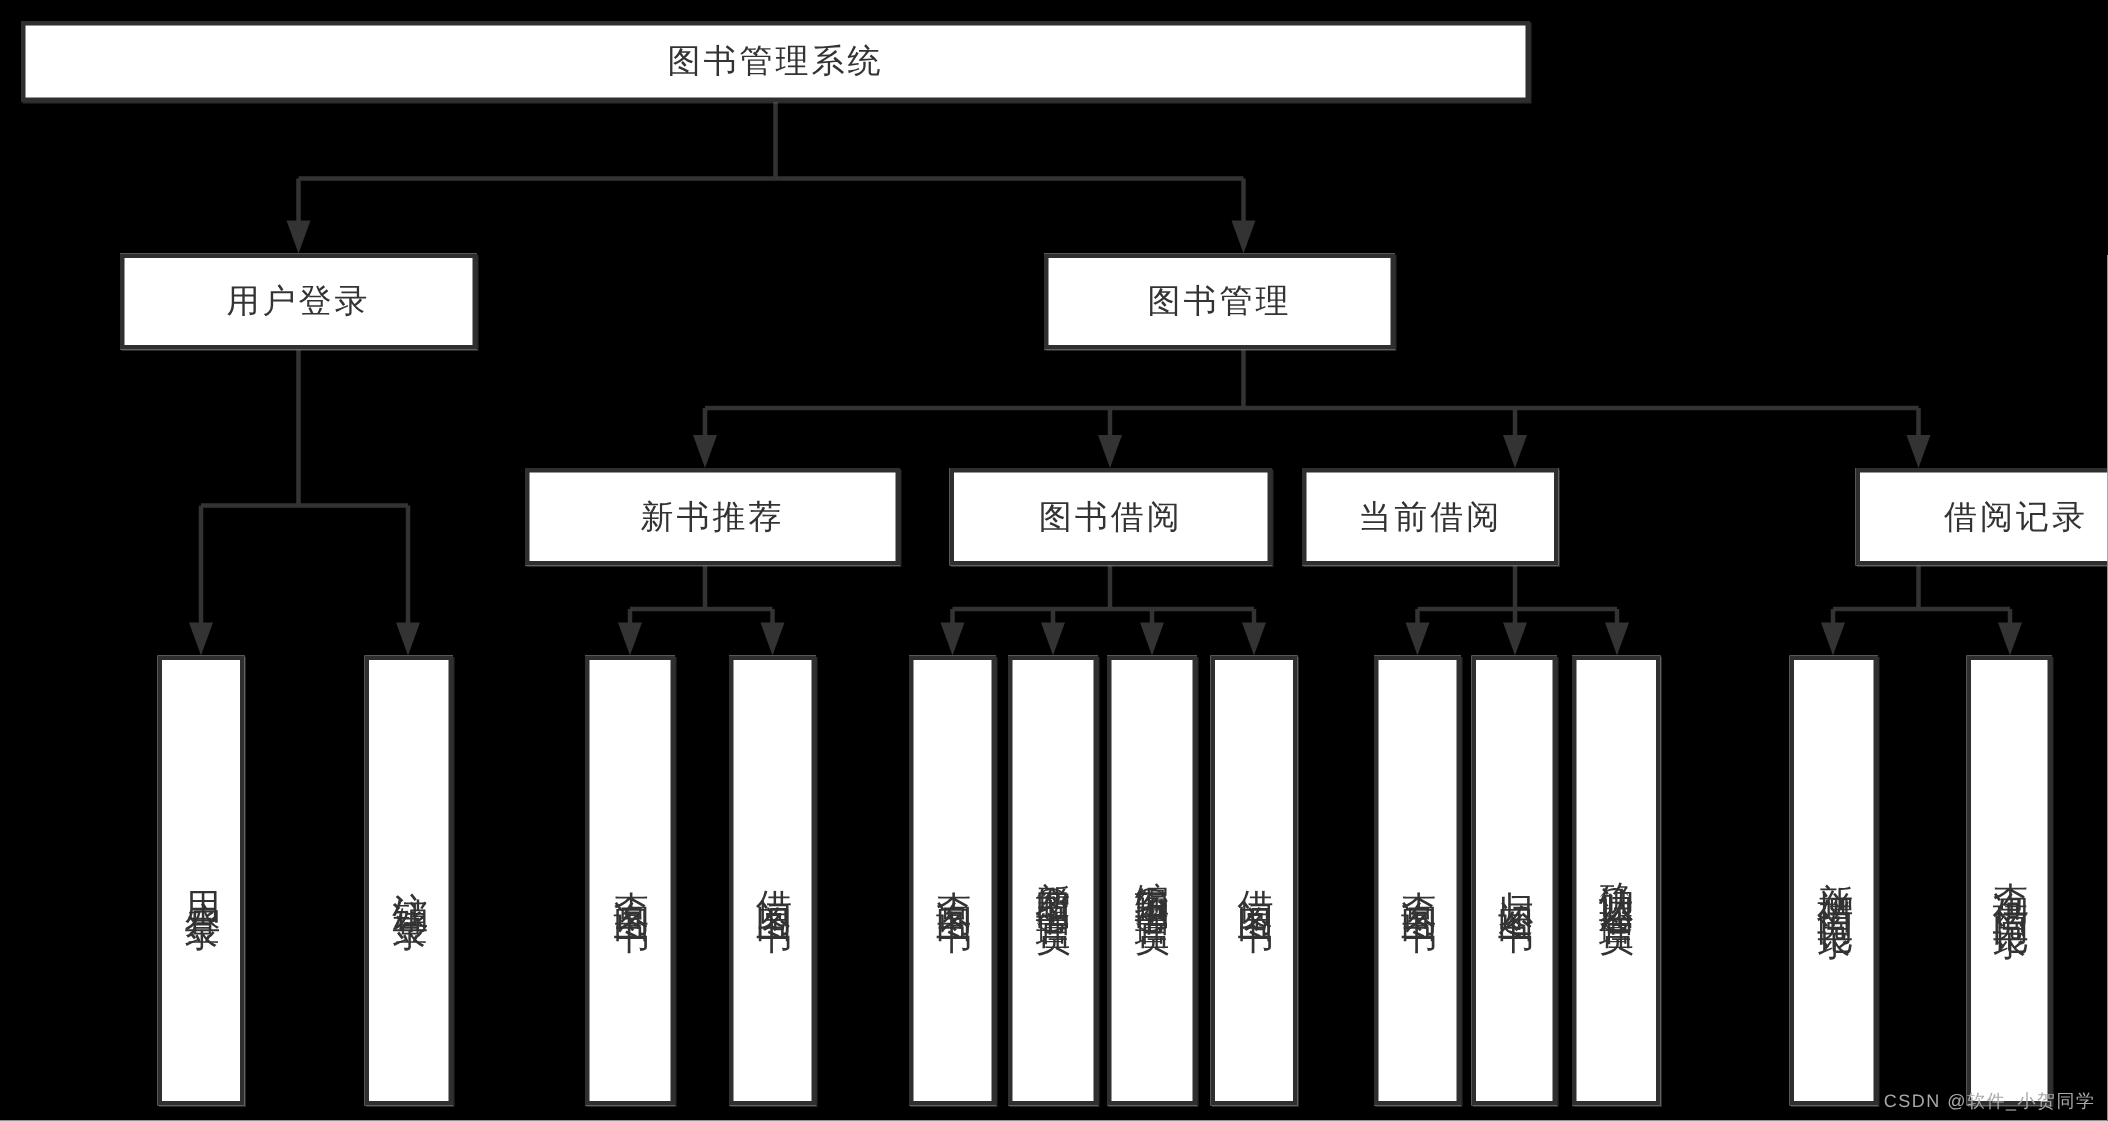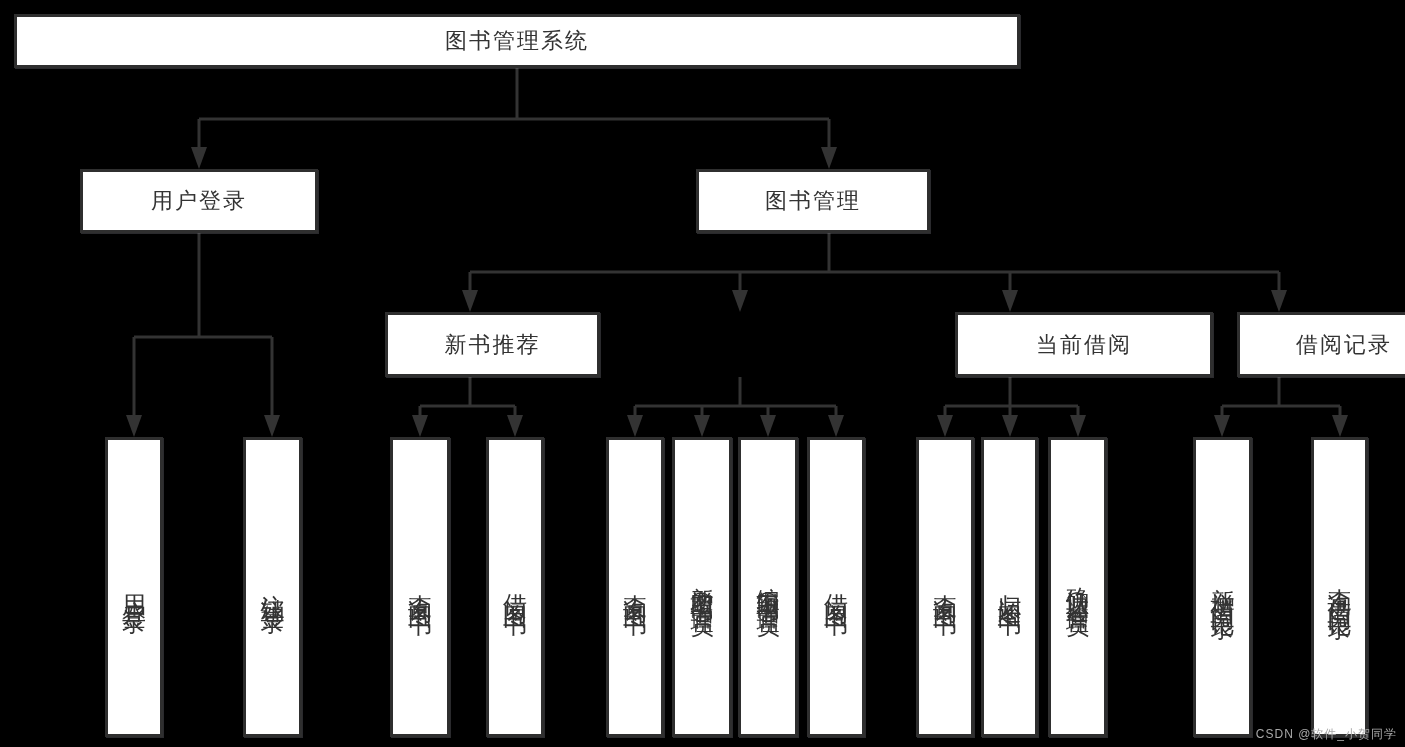--- a/index.html
+++ b/index.html
@@ -103,24 +103,27 @@
     <span>图书管理</span>
   </div>
 
   <div class="node v" style="left:105px;top:437px;width:58px;height:300px">
     <span>用户登录</span>
   </div>
   <div class="node v" style="left:243px;top:437px;width:59px;height:300px">
     <span>注销登录</span>
   </div>
 
-  <div class="node h" style="left:385px;top:312px;width:215px;height:65px">
+  <div class="node h" style="left:350px;top:312px;width:250px;height:65px">
     <span>新书推荐</span>
   </div>
-  <div class="node h" style="left:955px;top:312px;width:258px;height:65px">
+  <div class="node h" style="left:633px;top:312px;width:215px;height:65px">
+    <span>图书借阅</span>
+  </div>
+  <div class="node h" style="left:868px;top:312px;width:171px;height:65px">
     <span>当前借阅</span>
   </div>
   <div class="node h" style="left:1237px;top:312px;width:214px;height:65px">
     <span>借阅记录</span>
   </div>
 
   <div class="node v" style="left:390px;top:437px;width:60px;height:300px">
     <span>查询图书</span>
   </div>
   <div class="node v" style="left:486px;top:437px;width:58px;height:300px">

